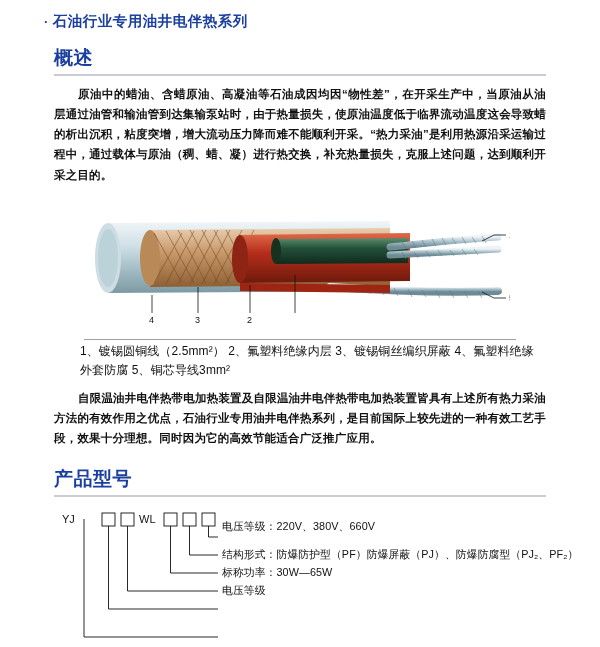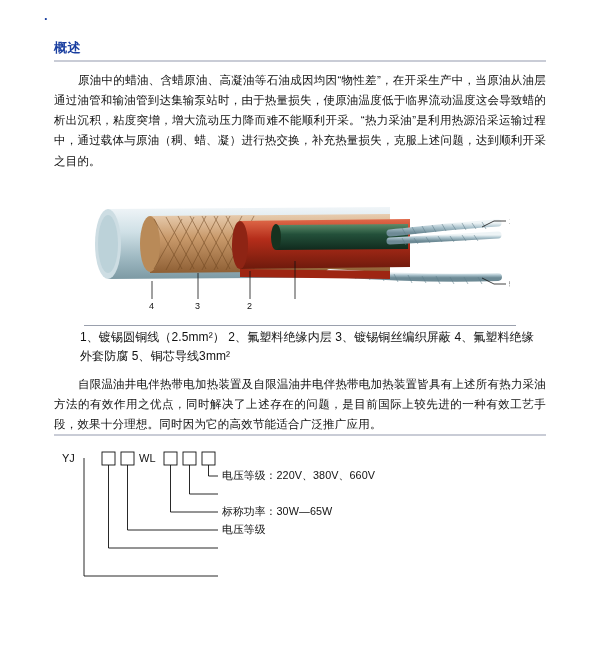--- a/index.html
+++ b/index.html
@@ -33,40 +33,41 @@
     letter-spacing: 0.5px;
   }
   .doc-title .bullet {
     color: #1a3fa0;
     font-size: 13px;
     margin-right: 4px;
     line-height: 1;
   }
   
   .section-heading {
-    font-size: 13px;
+    font-size: 19px;
     font-weight: bold;
     color: #1a3fa0;
     margin: 14px 0 3px 32px;
     letter-spacing: 0.5px;
   }
   .section-rule {
     height: 2px;
     background: #c9ccd6;
     margin: 0 32px 0 32px;
   }
   
   .body-text {
     font-size: 11.5px;
     line-height: 1.75;
     color: #111;
     margin: 8px 32px 0 32px;
     text-align: justify;
     text-indent: 24px;
     letter-spacing: 0.2px;
+    font-weight: bold;
   }
   
   .figure-wrap {
     position: relative;
     margin: 10px 0 0 0;
     height: 140px;
   }
   .figure-svg {
     display: block;
     margin: 0 auto;
@@ -109,20 +110,21 @@
     letter-spacing: 0.1px;
   }
 </style>
 </head>
 <body>
 
 <div class="page">
 
   <div class="doc-title">
     <span class="bullet">·</span>
+    <span>石油行业专用油井电伴热系列</span>
   </div>
 
   <div class="section-heading">概述</div>
   <div class="section-rule"></div>
 
   <div class="body-text">原油中的蜡油、含蜡原油、高凝油等石油成因均因“物性差”，在开采生产中，当原油从油层通过油管和输油管到达集输泵站时，由于热量损失，使原油温度低于临界流动温度这会导致蜡的析出沉积，粘度突增，增大流动压力降而难不能顺利开采。“热力采油”是利用热源沿采运输过程中，通过载体与原油（稠、蜡、凝）进行热交换，补充热量损失，克服上述问题，达到顺利开采之目的。</div>
 
   <div class="figure-wrap">
     <svg class="figure-svg" width="420" height="140" viewBox="0 0 420 140">
       <defs>
@@ -245,22 +247,23 @@
       <text x="419" y="106" font-family="Liberation Sans, sans-serif" font-size="9" fill="#111">5</text>
       <text x="59" y="128" font-family="Liberation Sans, sans-serif" font-size="9" fill="#111">4</text>
       <text x="105" y="128" font-family="Liberation Sans, sans-serif" font-size="9" fill="#111">3</text>
       <text x="157" y="128" font-family="Liberation Sans, sans-serif" font-size="9" fill="#111">2</text>
     </svg>
   </div>
 
   <div class="legend-rule"></div>
   <div class="figure-legend">1、镀锡圆铜线（2.5mm²）  2、氟塑料绝缘内层  3、镀锡铜丝编织屏蔽  4、氟塑料绝缘外套防腐  5、铜芯导线3mm²</div>
 
-  <div class="body-text">自限温油井电伴热带电加热装置及自限温油井电伴热带电加热装置皆具有上述所有热力采油方法的有效作用之优点，同时解决了上述存在的问题，是目前国际上较先进的一种有效工艺手段，效果十分理想。同时因为它的高效节能适合广泛推广应用。</div>
-
+  <div class="body-text">自限温油井电伴热带电加热装置及自限温油井电伴热带电加热装置皆具有上述所有热力采油方法的有效作用之优点，石油行业专用油井电伴热系列，是目前国际上较先进的一种有效工艺手段，效果十分理想。同时因为它的高效节能适合广泛推广应用。</div>
+
+  <div class="section-heading" style="margin-top:18px;">产品型号</div>
   <div class="section-rule"></div>
 
   <div class="model-area">
     <svg class="model-svg" width="556" height="155" viewBox="0 0 556 155">
 
       <rect x="80" y="6" width="13" height="13" fill="none" stroke="#111" stroke-width="0.9"></rect>
       <rect x="99" y="6" width="13" height="13" fill="none" stroke="#111" stroke-width="0.9"></rect>
       <rect x="142" y="6" width="13" height="13" fill="none" stroke="#111" stroke-width="0.9"></rect>
       <rect x="161" y="6" width="13" height="13" fill="none" stroke="#111" stroke-width="0.9"></rect>
       <rect x="180" y="6" width="13" height="13" fill="none" stroke="#111" stroke-width="0.9"></rect>
@@ -275,18 +278,19 @@
       </g>
 
       <g stroke="#111" stroke-width="0.9" fill="none">
         <path d="M62,12 L62,19"></path>
       </g>
     </svg>
 
     <div class="model-code" style="left:40px; top:6px;">YJ</div>
     <div class="model-code" style="left:117px; top:6px;">WL</div>
 
-    <div class="model-label" style="left:200px; top:23px;">电压等级：220V、380V、660V</div>
+    <div class="model-label" style="left:200px; top:13px;">电压等级：220V、380V、660V</div>
+    <div class="model-label" style="left:200px; top:41px;">结构形式：防爆防护型（PF）防爆屏蔽（PJ）、防爆防腐型（PJ₂、PF₂）</div>
     <div class="model-label" style="left:200px; top:59px;text-align:center;">标称功率：30W—65W</div>
     <div class="model-label" style="left:200px; top:77px;">电压等级</div>
   </div>
 
 </div>
 
 </body></html>

